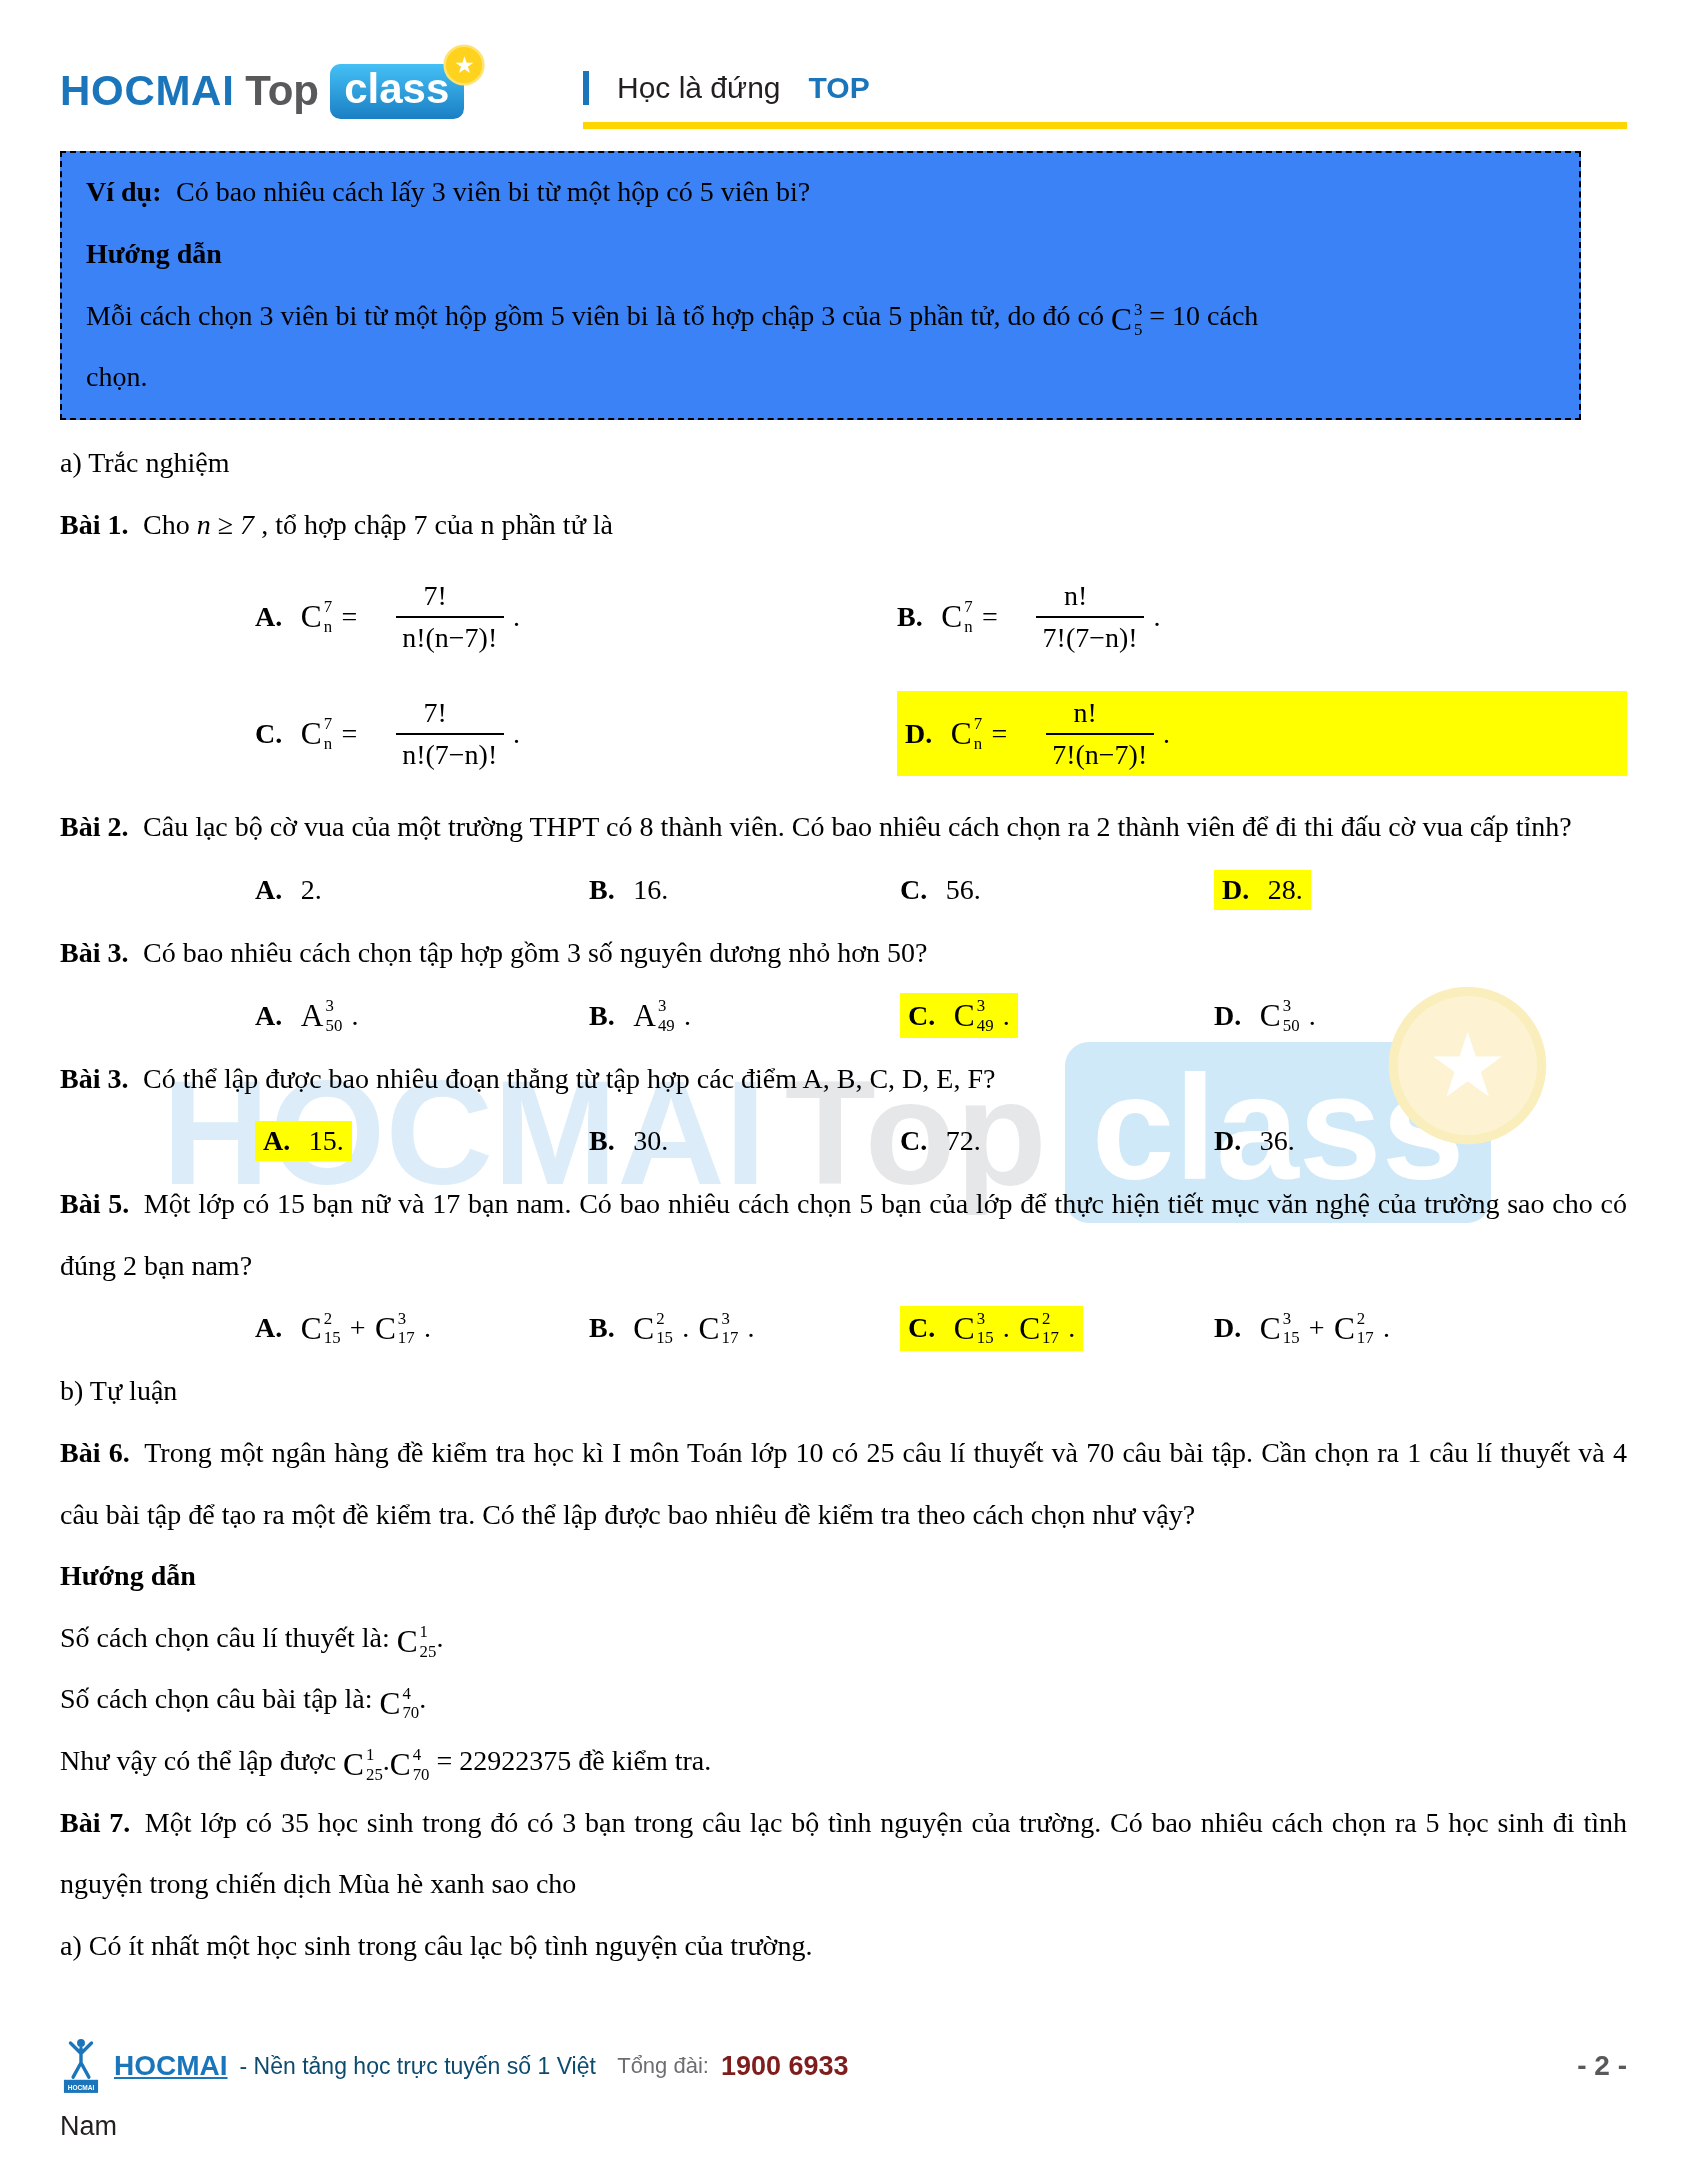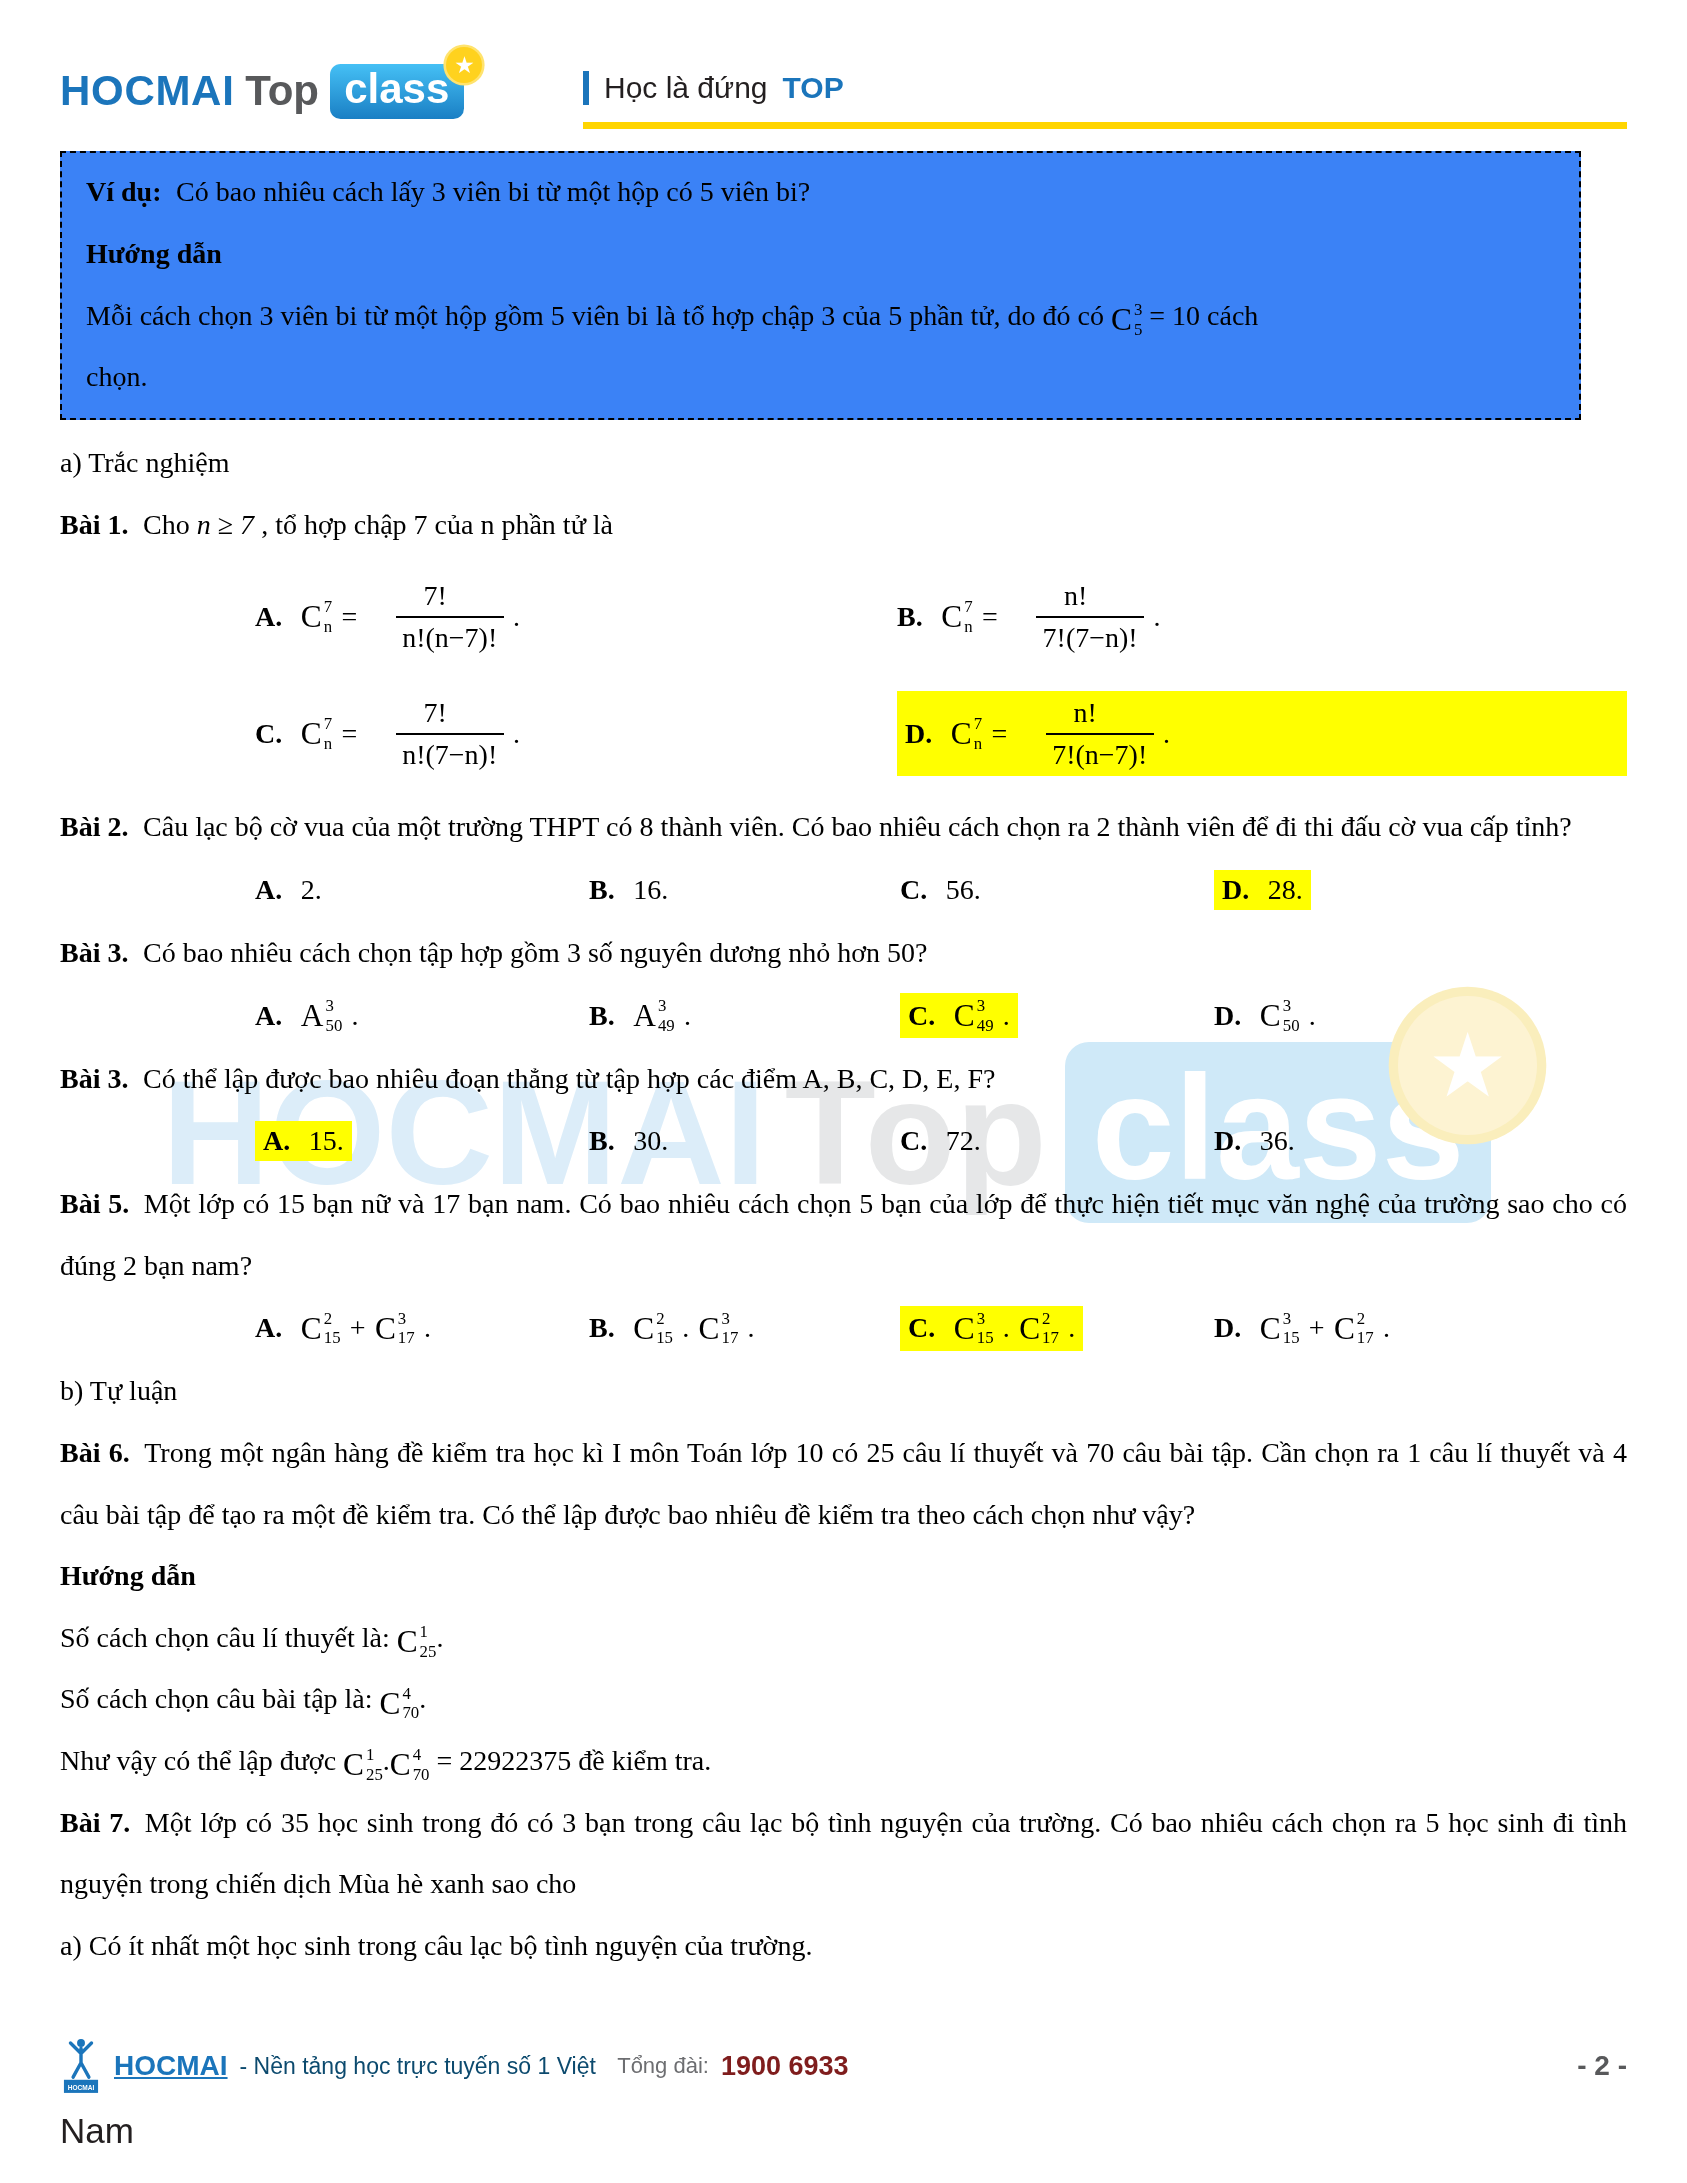--- a/index.html
+++ b/index.html
@@ -7,21 +7,21 @@
   body { font-family:"Liberation Serif", serif; font-size:28px; color:#000; position:relative; }
 
   
   .header { display:flex; align-items:flex-start; padding:64px 60px 0 60px; font-family:"Liberation Sans", sans-serif; position:relative; z-index:2; }
   .brand { width:523px; display:flex; align-items:center; gap:10.6px; font-weight:bold; font-size:42px; }
   .brand-hocmai { color:#1b75bb; letter-spacing:0.7px; }
   .brand-top { color:#58595b; }
   .class-chip { position:relative; background:linear-gradient(180deg,#45c0f5,#1a7fc4); color:#fff; padding:1.3px 14.6px 5.3px 14.6px; border-radius:10.6px; }
   .star-badge { position:absolute; top:-17px; right:-18.5px; width:36px; height:36px; border-radius:50%; background:#ffd21e; color:#fff; display:flex; align-items:center; justify-content:center; font-size:20px; box-shadow:0 0 0 2.6px #ffe36e; }
   .tag-wrap { flex:1; padding-top:6.6px; }
-  .tagline { display:flex; align-items:center; gap:15px; font-size:30px; color:#231f20; }
+  .tagline { display:flex; align-items:center; gap:28px; font-size:30px; color:#231f20; }
   .tag-bar { width:6px; height:34px; background:#1b75bb; }
   .tag-top { color:#1b75bb; font-weight:bold; }
   .yellow-bar { height:7.3px; background:#ffd500; margin-top:17px; }
 
   
   .content { padding:0 60px; position:relative; z-index:1; }
   .example-box { margin:22.5px 46px 0 0; border:2px dashed #000; background:#3b82f6; padding:8px 24px 10.6px 24px; line-height:2.1; }
   .para { line-height:2.2; text-align:justify; }
   .line { line-height:2.2; }
   .head-bold { font-weight:bold; }
@@ -50,21 +50,21 @@
   .wm-star { position:absolute; top:-46px; right:-46px; width:139px; height:139px; border-radius:50%; background:#fdf3d2; color:#fff; display:flex; align-items:center; justify-content:center; font-size:79px; box-shadow:0 0 0 9.3px #faeebc; }
 
   
   .footer { position:absolute; left:60px; right:60px; top:2036px; font-family:"Liberation Sans", sans-serif; z-index:2; }
   .footer-row { display:flex; align-items:center; gap:12px; }
   .f-link { color:#1b75bb; font-weight:bold; font-size:28px; text-decoration:underline; }
   .f-desc { color:#0c4a6e; font-size:23px; }
   .f-hot-label { color:#6d6e71; font-size:22px; margin-left:9.3px; }
   .f-hot { color:#7f1d1d; font-weight:bold; font-size:27px; }
   .f-page { margin-left:auto; color:#58595b; font-weight:bold; font-size:28px; }
-  .f-nam { color:#231f20; font-size:35px; margin-top:14.6px; }
+  .f-nam { color:#231f20; font-size:27px; margin-top:14.6px; }
 </style>
 </head>
 <body>
 
 <div class="watermark">
   <span class="wm-hocmai">HOCMAI</span>
   <span class="wm-top">Top</span>
   <span class="wm-class">
     <span>class</span>
     <span class="wm-star">★</span>

